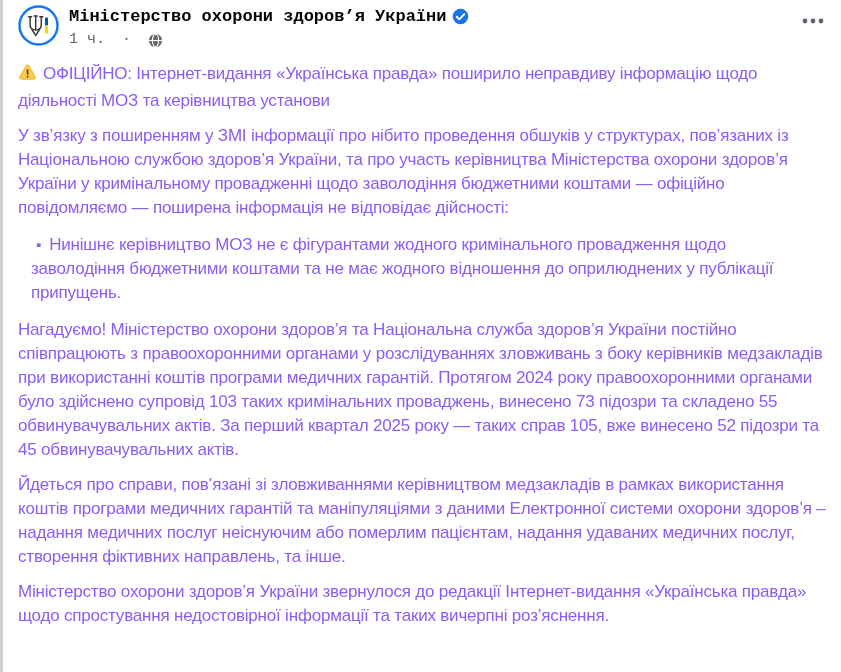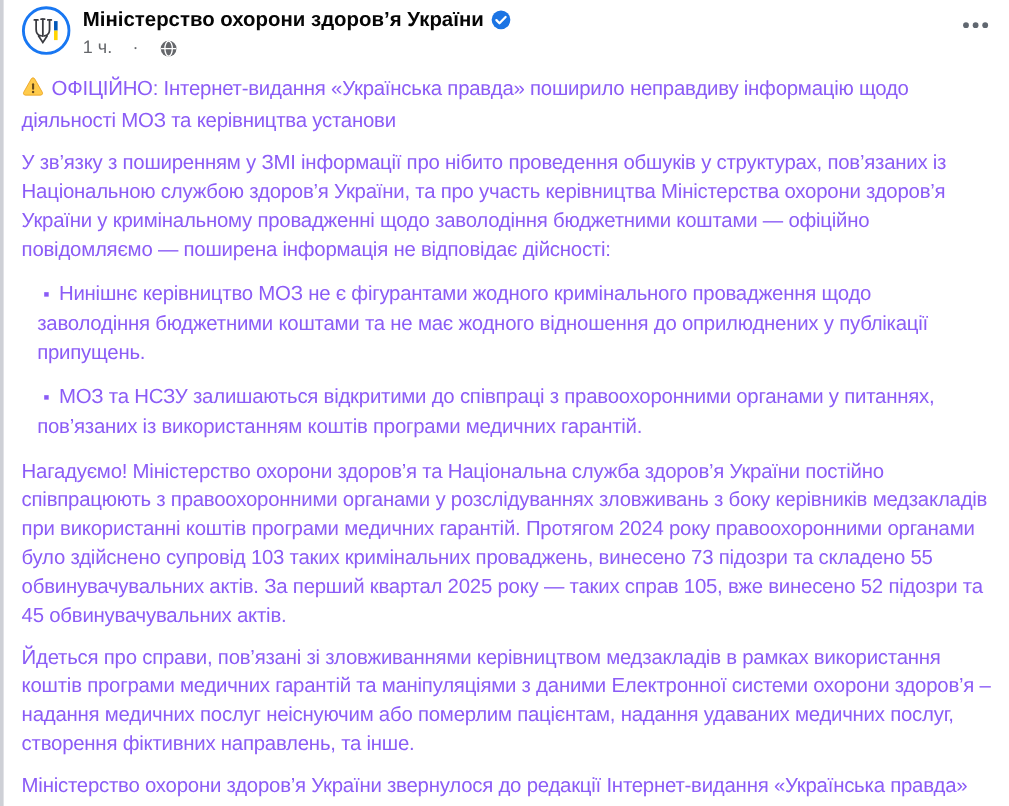--- a/index.html
+++ b/index.html
@@ -8,21 +8,21 @@
     width:841px;height:672px;background:#ffffff;overflow:hidden;position:relative;
     font-family:"Liberation Sans","DejaVu Sans",sans-serif;color:#050505;
     -webkit-font-smoothing:antialiased;
   }
   .edge-strip{position:absolute;left:0;top:0;width:3px;height:672px;background:#ced0d6;}
   .post{padding-left:3px;}
   
   .header{display:flex;align-items:flex-start;padding:5px 13px 0 15px;}
   .avatar{width:41px;height:41px;flex:0 0 auto;border-radius:50%;cursor:pointer;}
   .avatar svg{display:block;}
-  .header-text{margin-left:10px;flex:1 1 auto;min-width:0;}
+  .header-text{margin-left:10px;flex:1 1 auto;min-width:0;font-family:Liberation Mono, monospace;}
   .name-row{display:flex;align-items:center;gap:6px;padding-top:1px;}
   .page-name{font-weight:700;font-size:17px;line-height:21px;color:#050505;cursor:pointer;}
   .verified{display:inline-flex;flex:0 0 auto;}
   .meta-row{display:flex;align-items:center;gap:17px;color:#65676b;font-size:15px;line-height:19px;margin-top:3px;}
   .timestamp{cursor:pointer;}
   .sep{color:#65676b;}
   .globe{display:inline-flex;position:relative;top:1px;}
   .more-btn{margin-left:auto;flex:0 0 auto;padding:8px 2px 0 8px;cursor:pointer;border-radius:50%;}
   
   .body{padding:13px 13px 0 15px;font-size:17px;line-height:24px;letter-spacing:-0.2px;color:#8b5cf6;}
@@ -98,24 +98,23 @@
     <p><span class="warn"><svg width="19" height="19" viewBox="0 0 24 24">
             <path d="M10.2 3.4 c0.8 -1.4 2.8 -1.4 3.6 0 l8 14.1 c0.8 1.4 -0.2 3.1 -1.8 3.1 H4 c-1.6 0 -2.6 -1.7 -1.8 -3.1 Z" fill="#FFCB4C" stroke="#E79A12" stroke-width="0.8"></path>
             <rect x="11" y="8" width="2.2" height="7" rx="1.1" fill="#66491B"></rect>
             <circle cx="12.1" cy="17.3" r="1.3" fill="#66491B"></circle>
           </svg></span><span>ОФІЦІЙНО: Інтернет-видання «Українська правда» поширило неправдиву інформацію щодо діяльності МОЗ та керівництва установи</span></p>
 
     <p>У зв’язку з поширенням у ЗМІ інформації про нібито проведення обшуків у структурах, пов’язаних із Національною службою здоров’я України, та про участь керівництва Міністерства охорони здоров’я України у кримінальному провадженні щодо заволодіння бюджетними коштами — офіційно повідомляємо — поширена інформація не відповідає дійсності:</p>
 
     <div class="bullets">
       <p><span class="bullet-marker">▪</span><span>Нинішнє керівництво МОЗ не є фігурантами жодного кримінального провадження щодо заволодіння бюджетними коштами та не має жодного відношення до оприлюднених у публікації припущень.</span></p>
-      <p><span class="bullet-marker">▪</span><span>МОЗ та НСЗУ залишаються відкритими до співпраці з правоохоронними органами у питаннях, пов’язаних із використанням коштів програми медичних гарантій.</span></p>
     </div>
 
     <p>Нагадуємо! Міністерство охорони здоров’я та Національна служба здоров’я України постійно співпрацюють з правоохоронними органами у розслідуваннях зловживань з боку керівників медзакладів при використанні коштів програми медичних гарантій. Протягом 2024 року правоохоронними органами було здійснено супровід 103 таких кримінальних проваджень, винесено 73 підозри та складено 55 обвинувачувальних актів. За перший квартал 2025 року — таких справ 105, вже винесено 52 підозри та 45 обвинувачувальних актів.</p>
 
     <p>Йдеться про справи, пов’язані зі зловживаннями керівництвом медзакладів в рамках використання коштів програми медичних гарантій та маніпуляціями з даними Електронної системи охорони здоров’я – надання медичних послуг неіснуючим або померлим пацієнтам, надання удаваних медичних послуг, створення фіктивних направлень, та інше.</p>
 
-    <p>Міністерство охорони здоров’я України звернулося до редакції Інтернет-видання «Українська правда» щодо спростування недостовірної інформації та надало вичерпні роз’яснення.</p>
+    <p>Міністерство охорони здоров’я України звернулося до редакції Інтернет-видання «Українська правда» щодо спростування недостовірної інформації та таких вичерпні роз’яснення.</p>
 
   </div>
 
 </div>
 
 </body></html>

